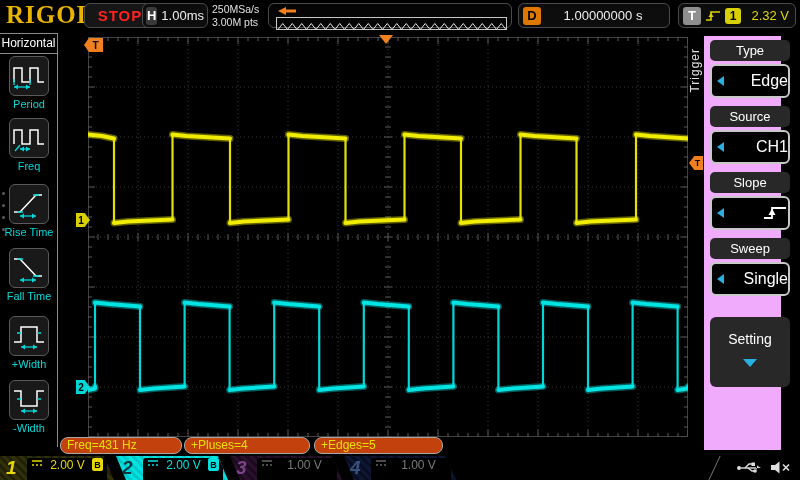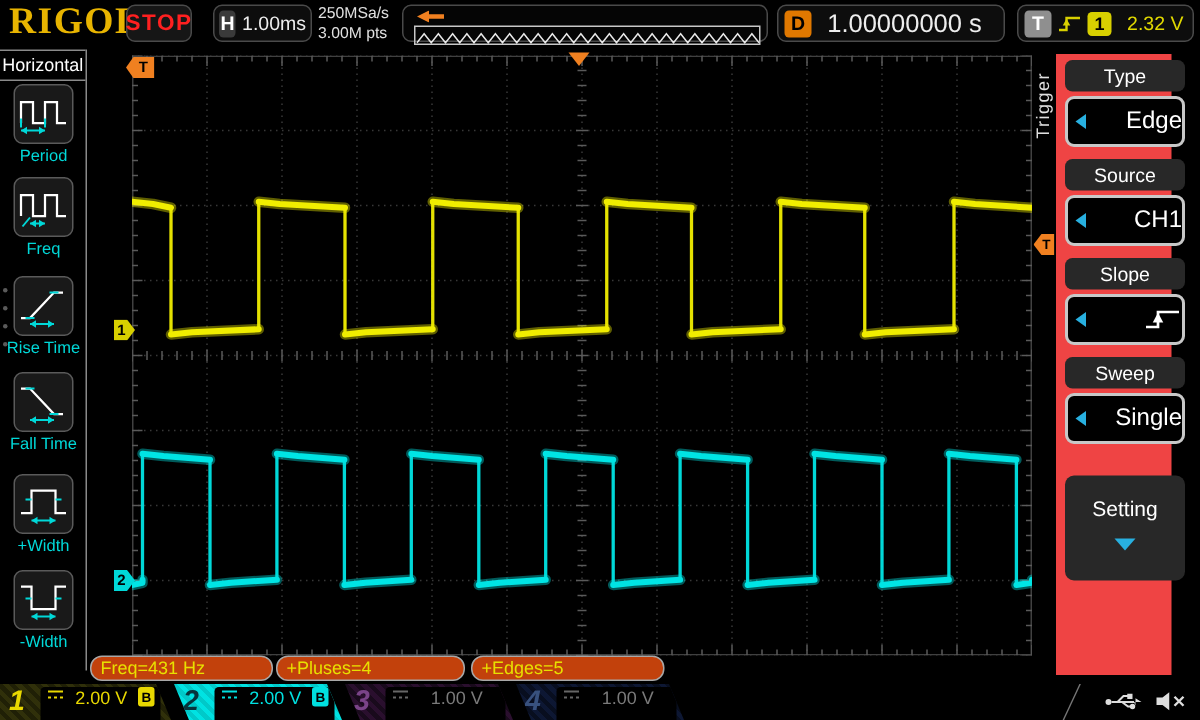--- a/index.html
+++ b/index.html
@@ -3,35 +3,35 @@
 <meta charset="utf-8">
 <style>
   html,body{margin:0;padding:0;background:#000;}
   .screen{position:relative;width:800px;height:480px;background:#000;overflow:hidden;
           font-family:"Liberation Sans",sans-serif;-webkit-font-smoothing:none;}
   
   .logo{position:absolute;left:6px;top:1px;font-family:"Liberation Serif",serif;
         font-weight:bold;font-size:25px;color:#e8b400;letter-spacing:1px;}
   .tb-box{position:absolute;top:3px;height:25px;background:#0d0d0d;border:1px solid #4a4a4a;
           border-radius:6px;display:flex;align-items:center;box-sizing:border-box;}
-  .stop-btn{left:84px;width:44px;justify-content:center;background:#161616;}
+  .stop-btn{left:84px;width:72px;justify-content:center;background:#161616;}
   .stop-btn span{color:#ff2020;font-weight:bold;font-size:15px;letter-spacing:1px;}
   .h-box{left:142px;width:66px;padding:0 3px;}
   .h-badge{width:18px;height:18px;background:#3a3a3a;border-radius:3px;color:#fff;
            font-weight:bold;font-size:13px;display:flex;align-items:center;justify-content:center;}
   .h-box .tbase{color:#eee;font-size:13px;margin-left:4px;}
   .rate{position:absolute;left:212px;top:3px;color:#e0e0e0;font-size:10.5px;line-height:13px;}
   .preview{left:268px;width:244px;background:#050505;}
   .preview .inner{position:absolute;left:7px;top:13px;width:231px;height:13px;
                   border:1px solid #c8c8c8;box-sizing:border-box;}
   .rec-arrow{position:absolute;left:9px;top:3px;}
   .d-box{left:518px;width:152px;padding:0 4px;}
   .d-badge{width:18px;height:18px;background:#e07800;border-radius:3px;color:#000;
            font-weight:bold;font-size:13px;display:flex;align-items:center;justify-content:center;}
-  .d-box .dval{color:#eee;font-size:17px;flex:1;text-align:center;}
+  .d-box .dval{color:#eee;font-size:13px;flex:1;text-align:center;}
   .t-box{left:678px;width:118px;padding:0 4px;gap:4px;}
   .t-badge{width:18px;height:18px;background:#8f8f8f;border-radius:3px;color:#fff;
            font-weight:bold;font-size:13px;display:flex;align-items:center;justify-content:center;}
   .trg-ch-badge{width:16px;height:16px;background:#d8d000;border-radius:3px;color:#000;
            font-weight:bold;font-size:12px;display:flex;align-items:center;justify-content:center;}
   .t-box .tlev{color:#e0d800;font-size:13px;flex:1;text-align:right;padding-right:2px;}
   
   .sidebar{position:absolute;left:0;top:33px;width:58px;height:414px;
            border-right:1px solid #8a8a8a;box-sizing:border-box;}
   .sb-title{height:19px;border-top:1px solid #8a8a8a;border-bottom:1px solid #8a8a8a;
@@ -51,21 +51,21 @@
             clip-path:polygon(0 50%,26% 0,100% 0,100% 100%,26% 100%);padding-left:4px;box-sizing:border-box;}
   .trig-lev{left:689px;top:156px;width:14px;height:14px;background:#f08020;font-size:9px;
             clip-path:polygon(0 50%,38% 0,100% 0,100% 100%,38% 100%);padding-left:3px;box-sizing:border-box;}
   .gnd1{left:76px;top:213px;width:14px;height:14px;background:#d8d000;font-size:10px;
         clip-path:polygon(0 0,62% 0,100% 50%,62% 100%,0 100%);padding-right:4px;box-sizing:border-box;}
   .gnd2{left:76px;top:380px;width:14px;height:14px;background:#00d8d8;font-size:10px;
         clip-path:polygon(0 0,62% 0,100% 50%,62% 100%,0 100%);padding-right:4px;box-sizing:border-box;}
   
   .menu-tab{position:absolute;left:688px;top:48px;writing-mode:vertical-rl;transform:rotate(180deg);
             color:#e0e0e0;font-size:12px;letter-spacing:1px;}
-  .menu{position:absolute;left:704px;top:36px;width:77px;height:414px;background:#ef4444;
+  .menu{position:absolute;left:704px;top:36px;width:77px;height:414px;background:#f0abfc;
         border-radius:0;}
   .m-label{position:absolute;left:6px;width:80px;height:21px;background:#282828;border-radius:5px;
            color:#fff;font-size:13px;text-align:center;line-height:21px;}
   .m-value{position:absolute;left:6px;width:80px;height:34px;background:#000;
            border:2px solid #c8c8c8;border-radius:6px;box-sizing:border-box;
            display:flex;align-items:center;justify-content:flex-end;color:#fff;font-size:16px;}
   .m-arrow{position:absolute;left:5px;width:0;height:0;border-right:7px solid #28b0e0;
            border-top:5px solid transparent;border-bottom:5px solid transparent;}
   .m-setting{position:absolute;left:6px;top:270px;width:80px;height:70px;background:#282828;
              border-radius:6px;color:#fff;font-size:14px;text-align:center;margin-top:11px;}

